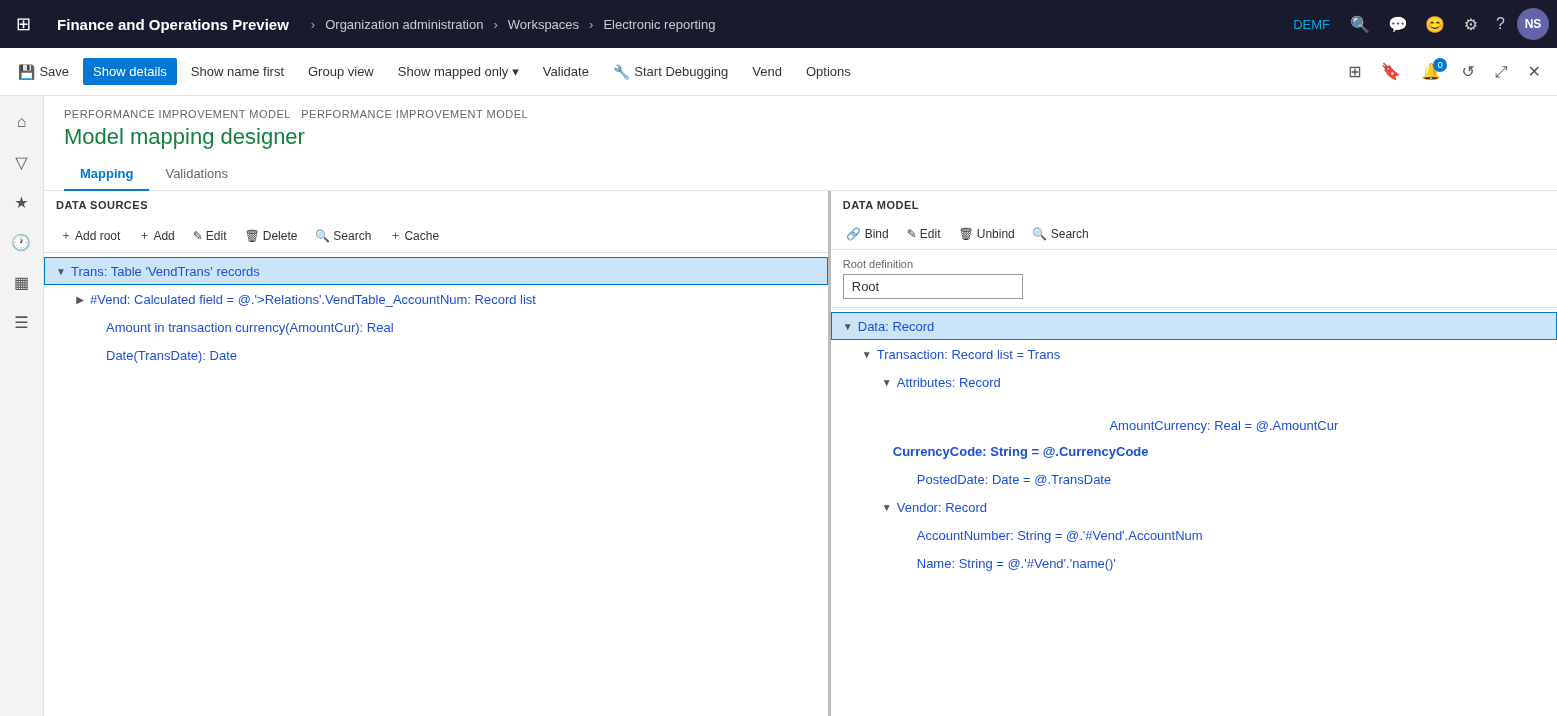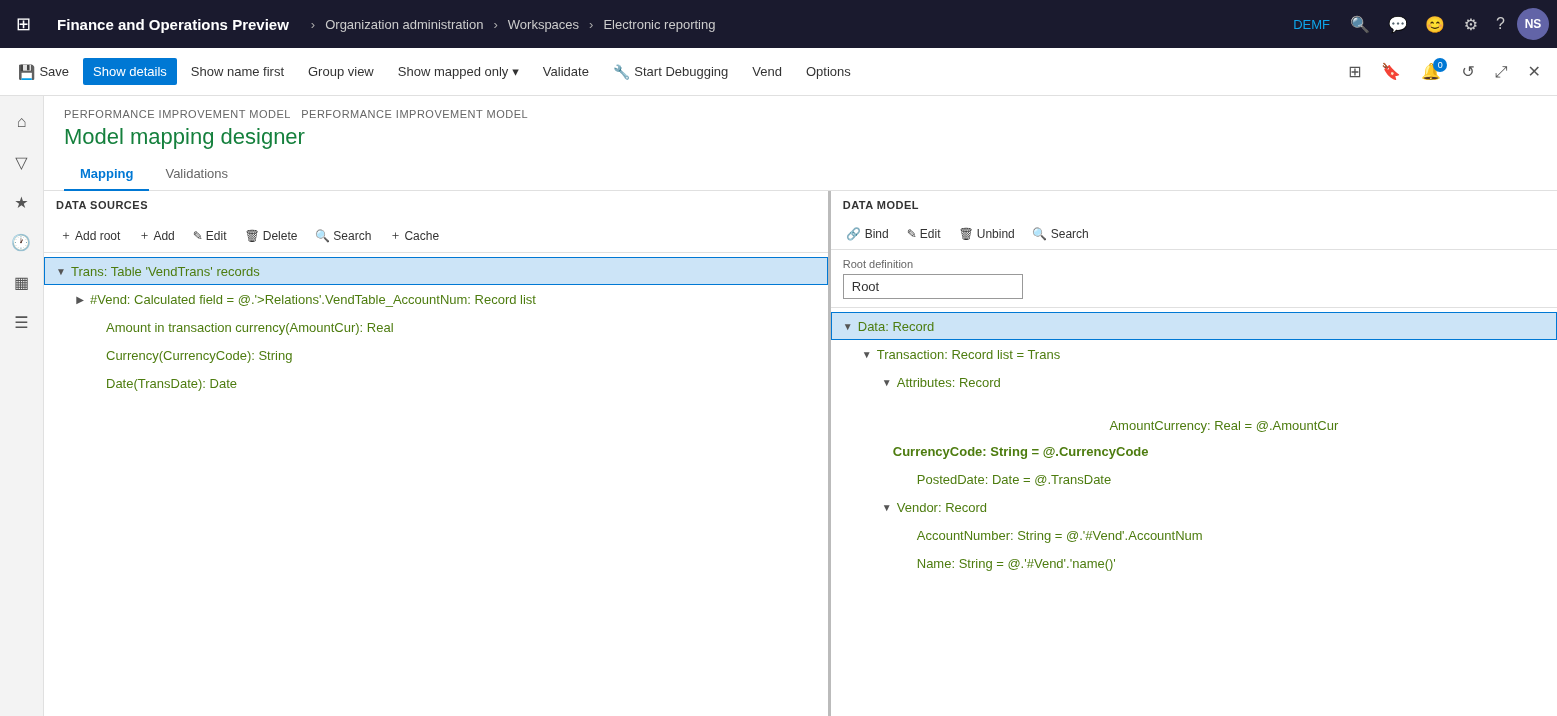--- a/index.html
+++ b/index.html
@@ -190,21 +190,21 @@
       min-height: 28px;
       gap: 2px;
     }
     .tree-node.selected { background: #cce4f7; border: 1px solid #0078d4; }
 
     .tree-toggle {
       width: 16px; height: 16px;
       display: flex; align-items: center; justify-content: center;
       font-size: 10px; color: #555; flex-shrink: 0;
     }
-    .tree-label { font-size: 13px; color: #4d7c0f; }
+    .tree-label { font-size: 13px; color: #1d4ed8; }
 
     
     .right-panel-toolbar {
       display: flex;
       align-items: center;
       padding: 4px 8px;
       gap: 2px;
       border-bottom: 1px solid #e0e0e0;
     }
 
@@ -356,24 +356,20 @@
           <div class="tree-node" style="padding-left: 28px;">
             <span class="tree-toggle expand-icon">▶</span>
             <span class="tree-label">#Vend: Calculated field = @.'&gt;Relations'.VendTable_AccountNum: Record list</span>
           </div>
 
           <div class="tree-node" style="padding-left: 44px;">
             <span class="tree-toggle" style="width:16px;display:inline-block;"></span>
             <span class="tree-label">Amount in transaction currency(AmountCur): Real</span>
           </div>
 
-          <div class="tree-node" style="padding-left: 44px;">
-            <span class="tree-toggle" style="width:16px;display:inline-block;"></span>
-            <span class="tree-label">Currency(CurrencyCode): String</span>
-          </div>
 
           <div class="tree-node" style="padding-left: 44px;">
             <span class="tree-toggle" style="width:16px;display:inline-block;"></span>
             <span class="tree-label">Date(TransDate): Date</span>
           </div>
         </div>
       </div>
 
       <div class="right-panel">
         <div class="panel-header">DATA MODEL</div>

